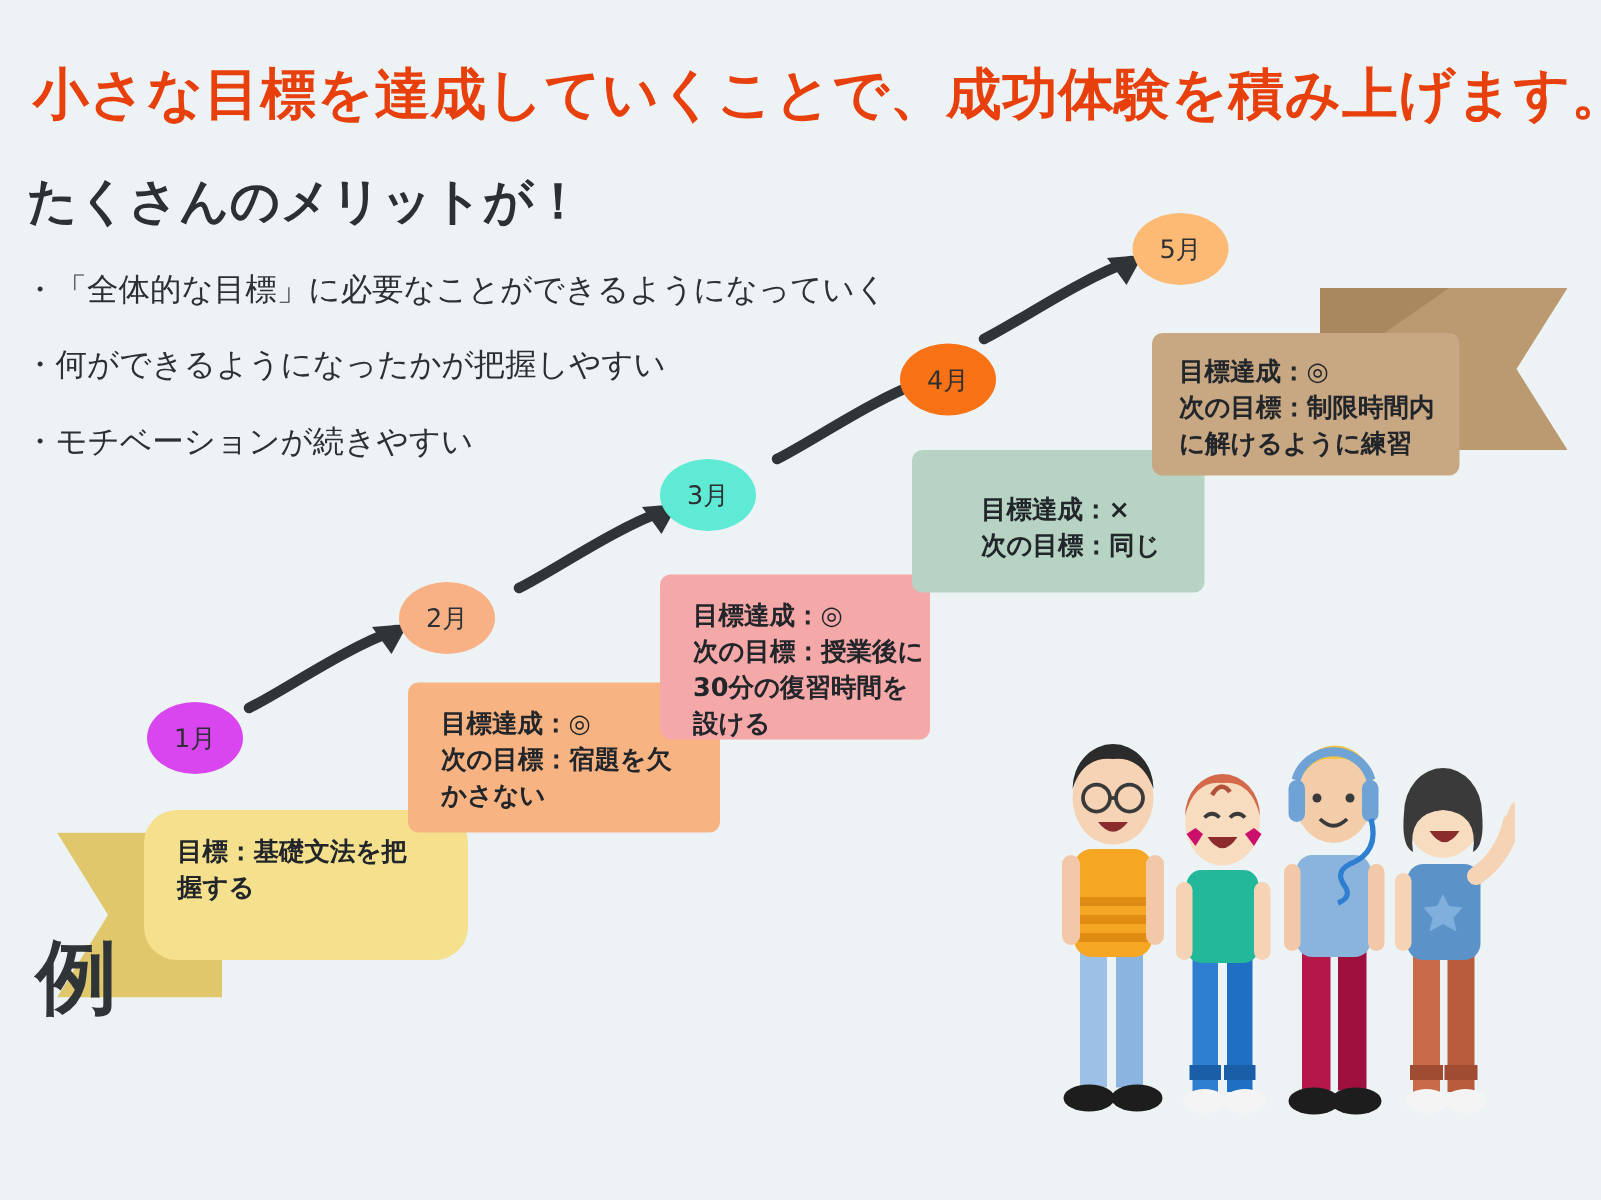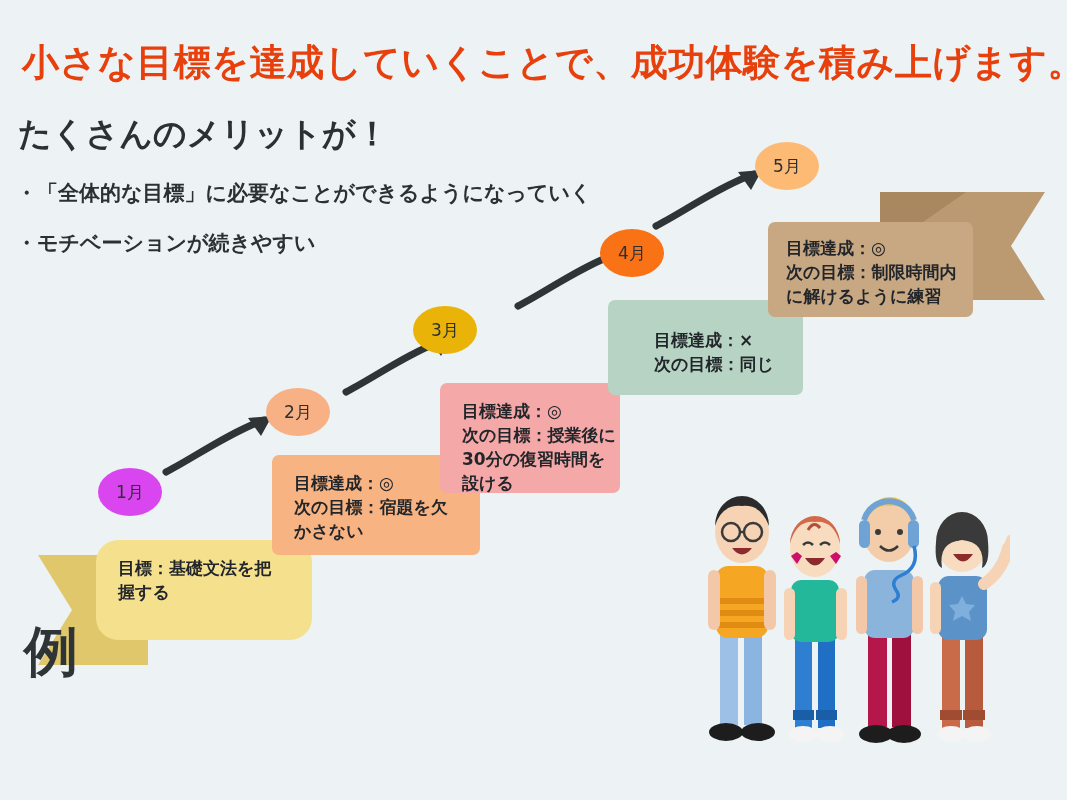--- a/index.html
+++ b/index.html
@@ -17,21 +17,21 @@
     font-size:37px;font-weight:bold;letter-spacing:.5px;
     color:#e8400c;white-space:nowrap;
   }
   .subtitle{
     position:absolute;left:18px;top:112px;
     font-size:33px;font-weight:bold;color:#2c3033;
   }
   .bullets{position:absolute;left:16px;top:180px;width:660px;}
   .bullet{
     font-size:21px;color:#2c3033;margin-bottom:24px;line-height:1.25;
-    white-space:nowrap;font-weight:700;
+    white-space:nowrap;font-weight:400;
   }
 
   
   .steps{position:absolute;inset:0;}
 
   .banner{
     position:absolute;border-radius:7px;
     box-sizing:border-box;padding:16px 16px 14px 22px;
     font-size:17px;line-height:1.42;color:#22262a;font-weight:bold;
   }
@@ -64,20 +64,21 @@
 </head>
 <body>
 
 <div class="slide">
 
   <div class="title">小さな目標を達成していくことで、成功体験を積み上げます。</div>
   <div class="subtitle">たくさんのメリットが！</div>
 
   <div class="bullets">
     <div class="bullet">・「全体的な目標」に必要なことができるようになっていく</div>
+    <div class="bullet">・何ができるようになったかが把握しやすい</div>
     <div class="bullet">・モチベーションが続きやすい</div>
   </div>
 
   <div class="steps">
 
     <svg class="arrow" style="left:160px;top:398px;" width="130" height="80" viewBox="0 0 130 80">
       <path d="M6,74 C30,62 70,34 104,22" stroke="#2f3437" stroke-width="7" fill="none" stroke-linecap="round"></path>
       <path d="M112,18 L88,20 L101,38 Z" fill="#2f3437"></path>
     </svg>
 
@@ -121,21 +122,21 @@
 
     <div class="banner" style="left:440px;top:383px;width:180px;height:110px;background:#f5a8a8;">
       <div class="ln">目標達成：◎</div>
       <div class="ln">次の目標：授業後に</div>
       <div class="ln">30分の復習時間を</div>
       <div class="ln">設ける</div>
     </div>
     <svg class="fold" style="left:440px;top:466px;" width="56" height="34" viewBox="0 0 56 34">
       <polygon points="0,0 56,0 0,34" fill="#d98d8d"></polygon>
     </svg>
-    <div class="pill" style="left:413px;top:306px;width:64px;height:48px;background:#eab308;">3月</div>
+    <div class="pill" style="left:440px;top:306px;width:64px;height:48px;background:#5eead4;">3月</div>
 
     <div class="banner" style="left:608px;top:300px;width:195px;height:95px;background:#b6d3c3;padding-left:46px;padding-top:28px;">
       <div class="ln">目標達成：×</div>
       <div class="ln">次の目標：同じ</div>
     </div>
     <svg class="fold" style="left:608px;top:383px;" width="56" height="34" viewBox="0 0 56 34">
       <polygon points="0,0 56,0 0,34" fill="#8fb9a4"></polygon>
     </svg>
     <div class="pill" style="left:600px;top:229px;width:64px;height:48px;background:#f97316;">4月</div>
 

